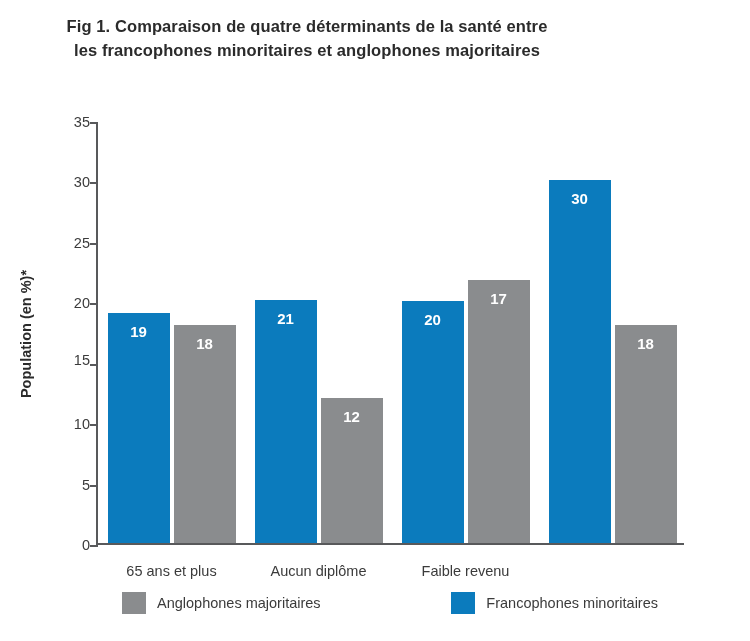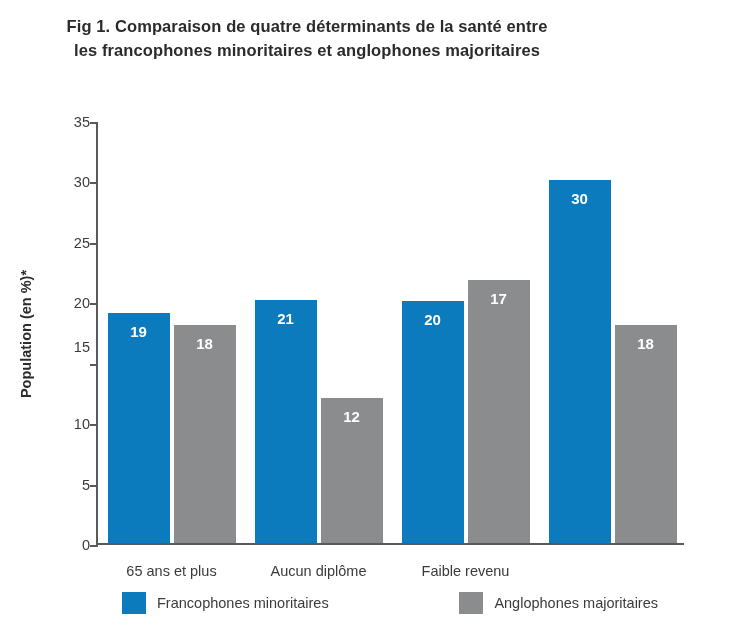--- a/index.html
+++ b/index.html
@@ -175,21 +175,21 @@
 
   <div id="chart-area">
     <div id="plot">
         <div class="ytick" style="top: 423px;"></div>
         <div class="ylabel" style="top: 423px;">0</div>
         <div class="ytick" style="top: 362.571px;"></div>
         <div class="ylabel" style="top: 362.571px;">5</div>
         <div class="ytick" style="top: 302.143px;"></div>
         <div class="ylabel" style="top: 302.143px;">10</div>
         <div class="ytick" style="top: 241.714px;"></div>
-        <div class="ylabel" style="top: 225px;">15</div>
+        <div class="ylabel" style="top: 238px;">15</div>
         <div class="ytick" style="top: 181.286px;"></div>
         <div class="ylabel" style="top: 181.286px;">20</div>
         <div class="ytick" style="top: 120.857px;"></div>
         <div class="ylabel" style="top: 120.857px;">25</div>
         <div class="ytick" style="top: 60.4286px;"></div>
         <div class="ylabel" style="top: 60.4286px;">30</div>
         <div class="ytick" style="top: 0px;"></div>
         <div class="ylabel" style="top: 0px;">35</div>
         <div class="group" style="left: 0px; width: 147px;">
           <div class="bar blue" style="left: 9.5px; height: 229.629px; text-decoration: underline;">
@@ -224,22 +224,22 @@
           </div>
           <div class="bar gray" style="left: 75.5px; height: 217.543px;">
             <div class="value">18</div>
           </div>
         </div>
       </div>
   </div>
 
   <div id="legend">
     <div class="legend-item">
+      <span class="legend-swatch gray"></span>
+      <span class="legend-label">Anglophones majoritaires</span>
+    </div>
+    <div class="legend-item">
       <span class="legend-swatch blue"></span>
       <span class="legend-label">Francophones minoritaires</span>
     </div>
-    <div class="legend-item">
-      <span class="legend-swatch gray"></span>
-      <span class="legend-label">Anglophones majoritaires</span>
-    </div>
   </div>
 
 </div>
 
 </body></html>

